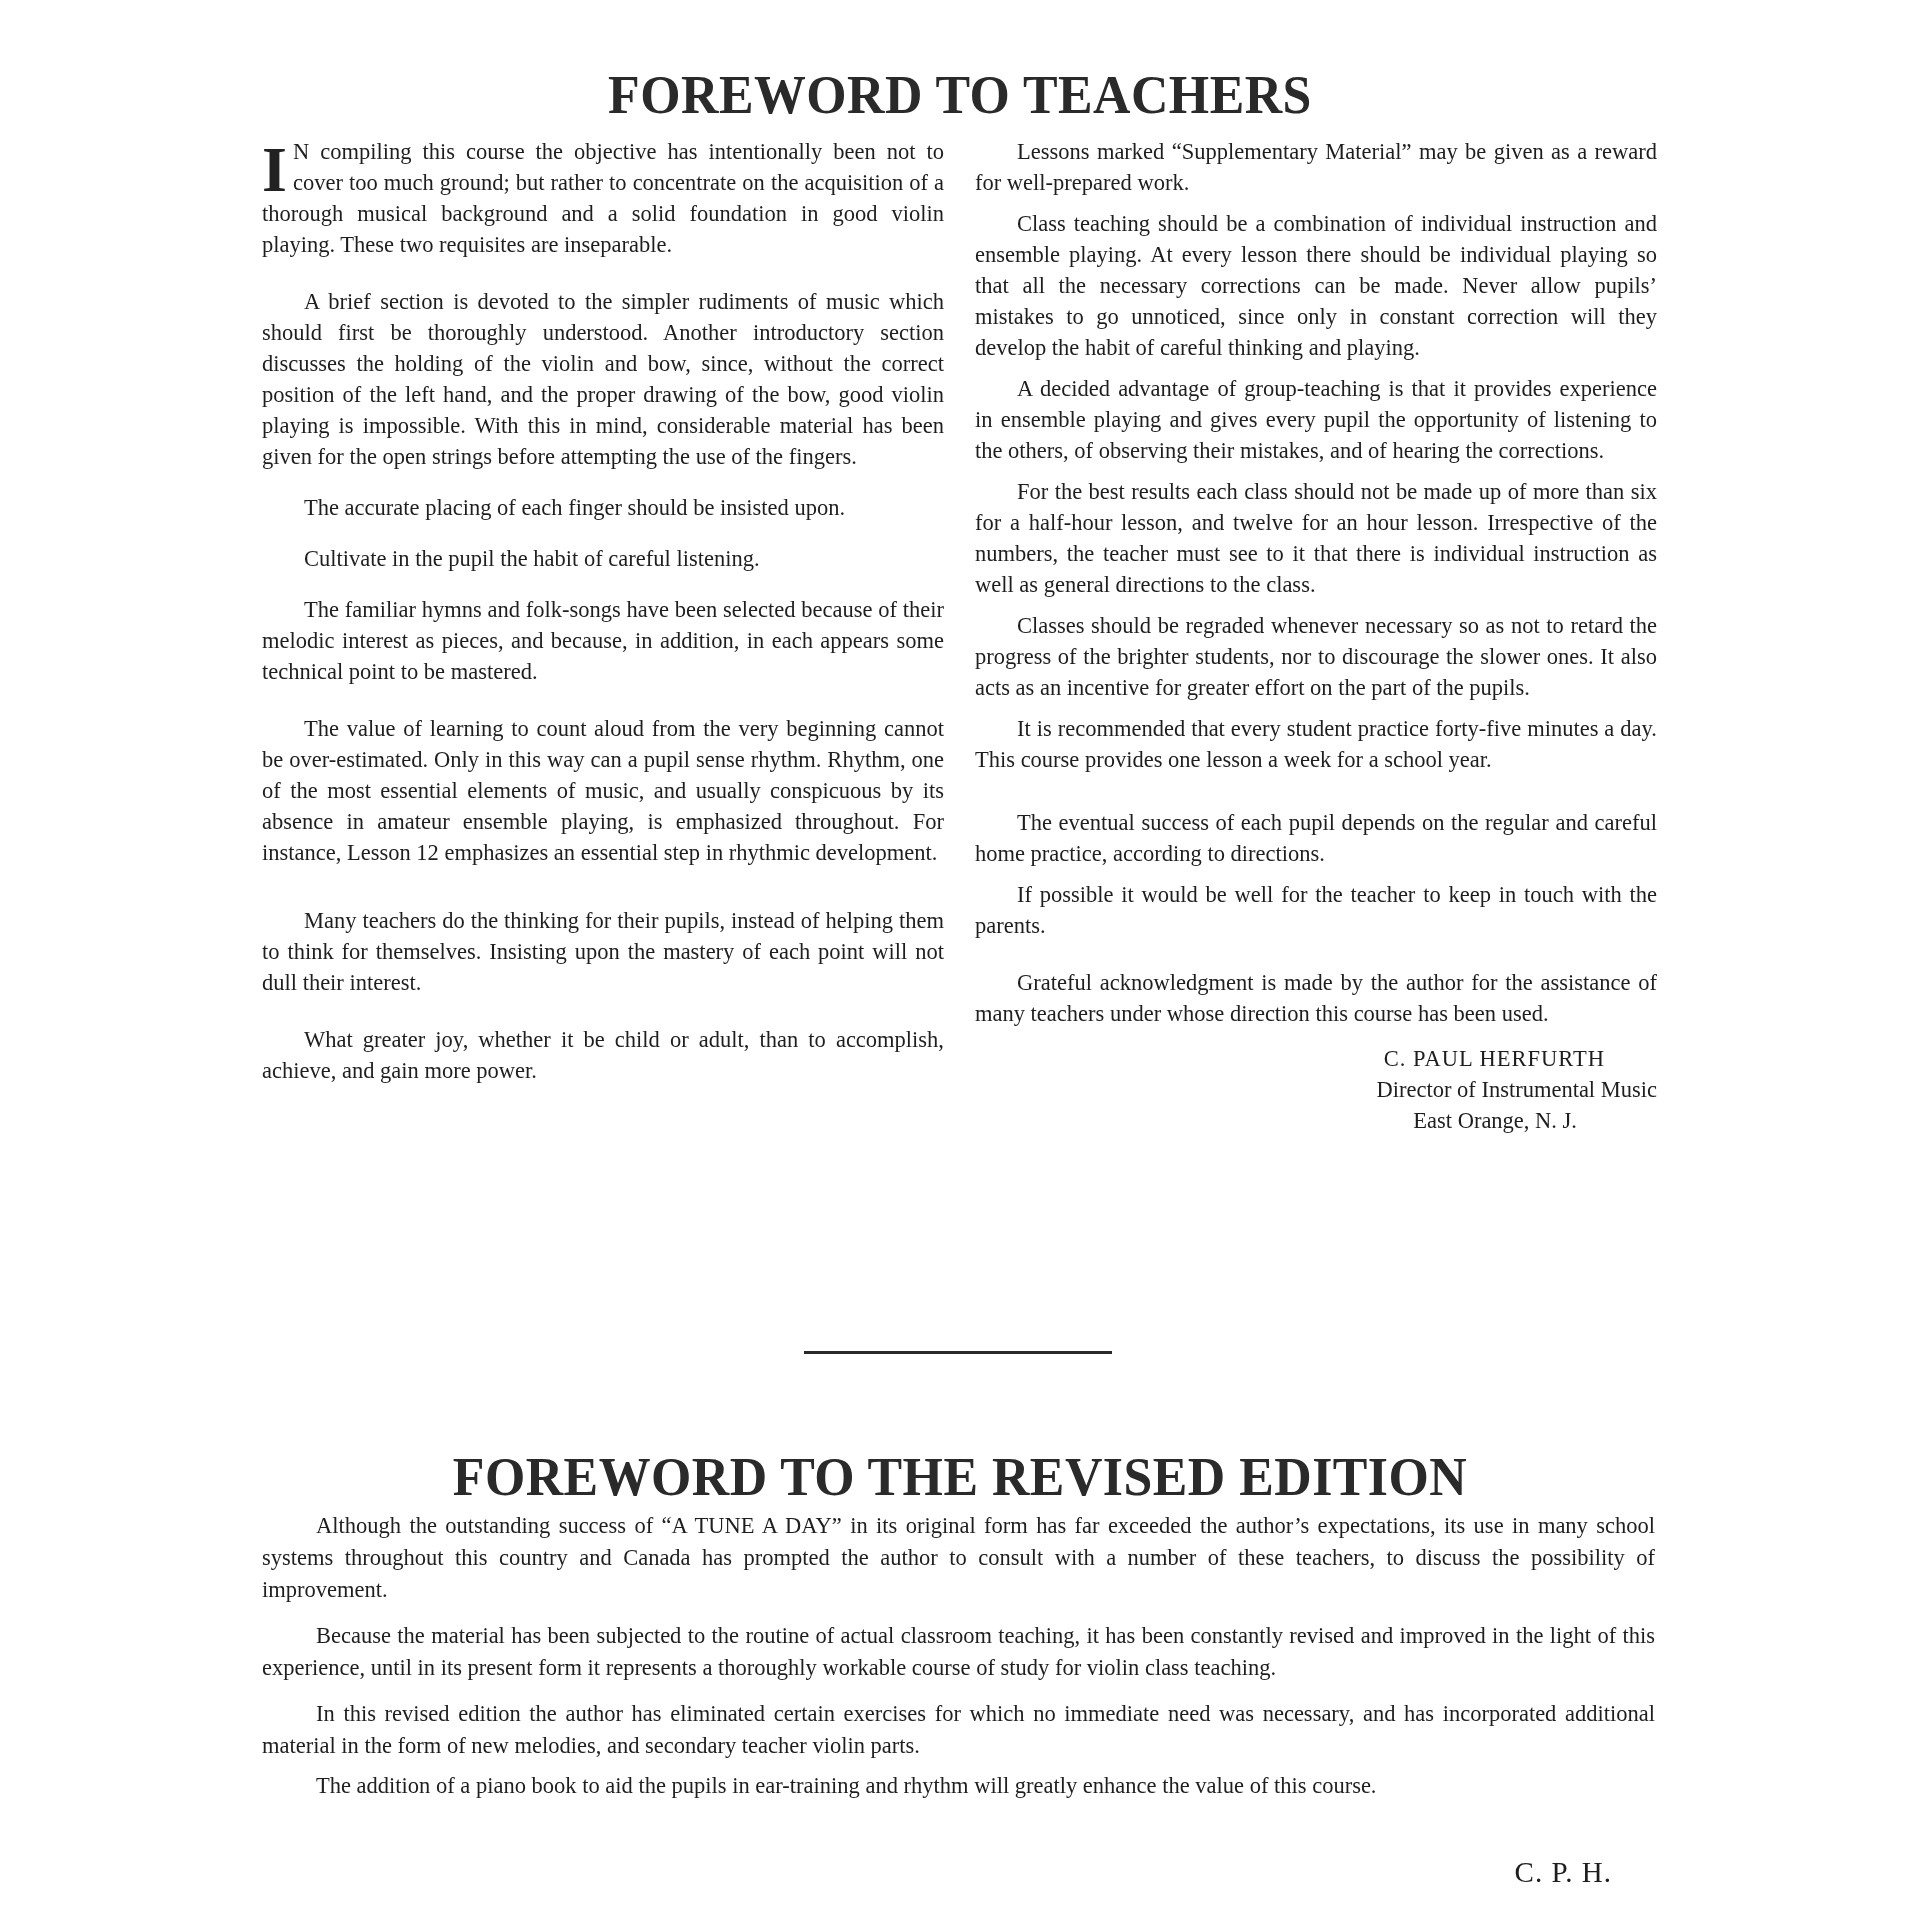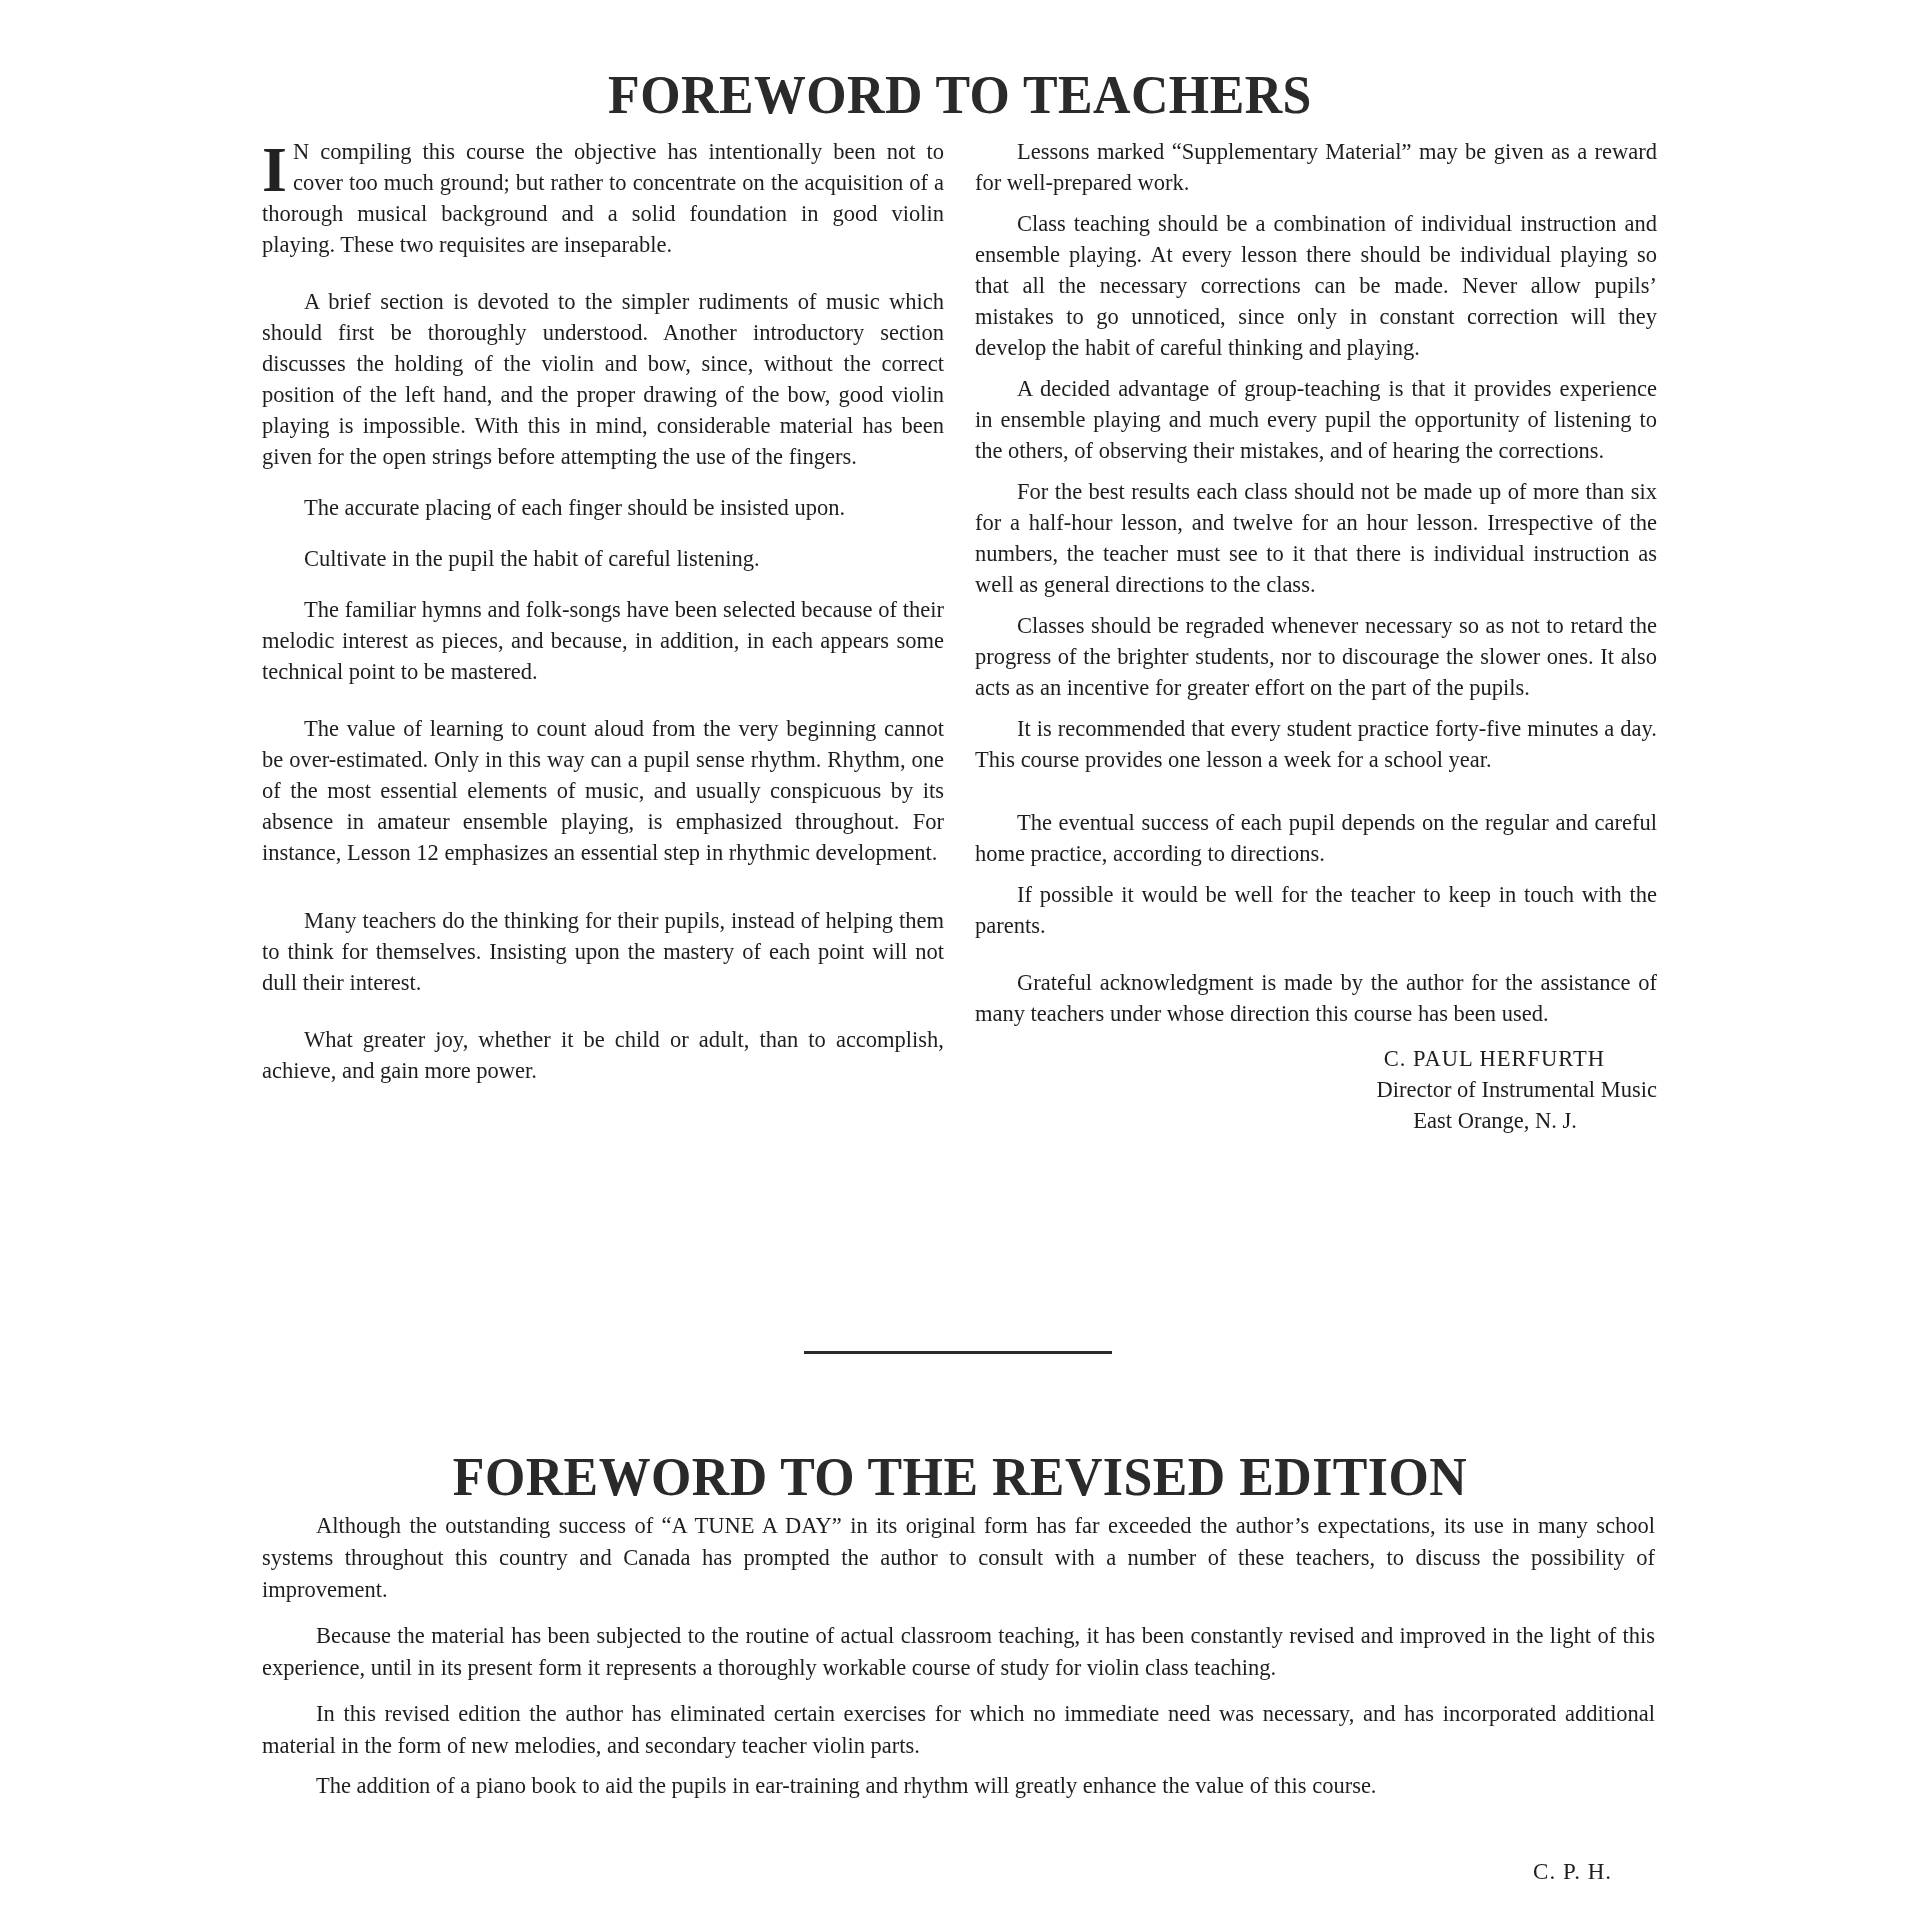--- a/index.html
+++ b/index.html
@@ -39,21 +39,21 @@
   }
   .revised p { margin: 0; text-indent: 54px; }
   .signature {
     text-align: right; margin: 0; font-size: 22.5px; line-height: 31px;
   }
   .sig-name { padding-right: 52px; letter-spacing: 1px; text-align: right; }
   .sig-title { padding-right: 0; }
   .sig-place { padding-right: 80px; }
   .initials {
     position: absolute; top: 1856px; right: 308px;
-    font-size: 23px; line-height: 32px; letter-spacing: 1px;
+    font-size: 29px; line-height: 32px; letter-spacing: 1px;
   }
 </style>
 </head>
 <body>
 
 <h1 id="title-main" class="title">FOREWORD TO TEACHERS</h1>
 
 <div id="col-left" class="col">
   <p class="first" style="margin-bottom:26px;">
     <span class="dropcap">I</span><span>N compiling this course the objective has intentionally been not to cover too much ground; but rather to con­centrate on the acquisition of a thorough musical back­ground and a solid foundation in good violin playing.  These two requisites are inseparable.</span>
@@ -63,21 +63,21 @@
   <p style="margin-bottom:20px;">Cultivate in the pupil the habit of careful listening.</p>
   <p style="margin-bottom:26px;">The familiar hymns and folk-songs have been selected because of their melodic interest as pieces, and because, in addition, in each appears some technical point to be mastered.</p>
   <p style="margin-bottom:37px;">The value of learning to count aloud from the very beginning cannot be over-estimated.  Only in this way can a pupil sense rhythm.  Rhythm, one of the most essential elements of music, and usually conspicuous by its absence in amateur ensemble playing, is emphasized throughout. For instance, Lesson 12 emphasizes an essential step in rhythmic development.</p>
   <p style="margin-bottom:26px;">Many teachers do the thinking for their pupils, instead of helping them to think for themselves.  Insisting upon the mastery of each point will not dull their interest.</p>
   <p>What greater joy, whether it be child or adult, than to accomplish, achieve, and gain more power.</p>
 </div>
 
 <div id="col-right" class="col">
   <p style="margin-bottom:10px;">Lessons marked “Supplementary Material” may be given as a reward for well-prepared work.</p>
   <p style="margin-bottom:10px;">Class teaching should be a combination of individual instruction and ensemble playing.  At every lesson there should be individual playing so that all the necessary corrections can be made.  Never allow pupils’ mistakes to go unnoticed, since only in constant correction will they develop the habit of careful thinking and playing.</p>
-  <p style="margin-bottom:10px;">A decided advantage of group-teaching is that it provides experience in ensemble playing and much every pupil the opportunity of listening to the others, of observing their mistakes, and of hearing the corrections.</p>
+  <p style="margin-bottom:10px;">A decided advantage of group-teaching is that it provides experience in ensemble playing and gives every pupil the opportunity of listening to the others, of observing their mistakes, and of hearing the corrections.</p>
   <p style="margin-bottom:10px;">For the best results each class should not be made up of more than six for a half-hour lesson, and twelve for an hour lesson.  Irrespective of the numbers, the teacher must see to it that there is individual instruction as well as general directions to the class.</p>
   <p style="margin-bottom:10px;">Classes should be regraded whenever necessary so as not to retard the progress of the brighter students, nor to discourage the slower ones.  It also acts as an incentive for greater effort on the part of the pupils.</p>
   <p style="margin-bottom:26px;">It is recommended that every student practice forty-five minutes a day.  This course provides one lesson a week for a school year.</p>
   <p style="margin-bottom:10px;margin-top:32px;">The eventual success of each pupil depends on the regular and careful home practice, according to directions.</p>
   <p style="margin-bottom:26px;">If possible it would be well for the teacher to keep in touch with the parents.</p>
   <p style="margin-bottom:14px;">Grateful acknowledgment is made by the author for the assistance of many teachers under whose direction this course has been used.</p>
   <div>
     <p class="signature sig-name">C. PAUL HERFURTH</p>
     <p class="signature sig-title">Director of Instrumental Music</p>
     <p class="signature sig-place">East Orange, N. J.</p>

